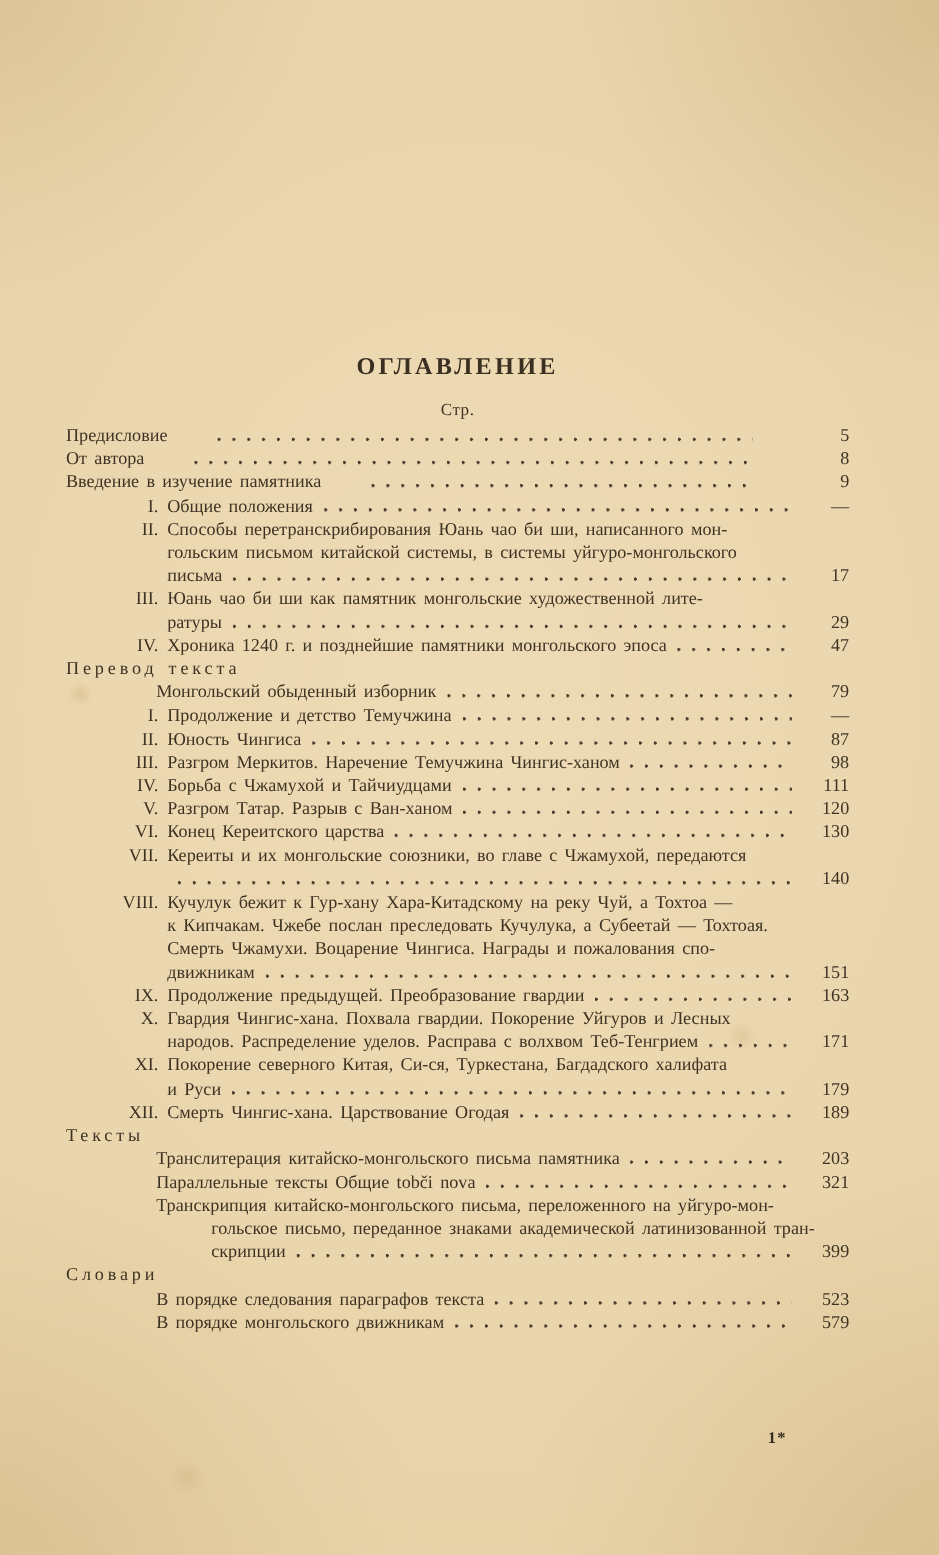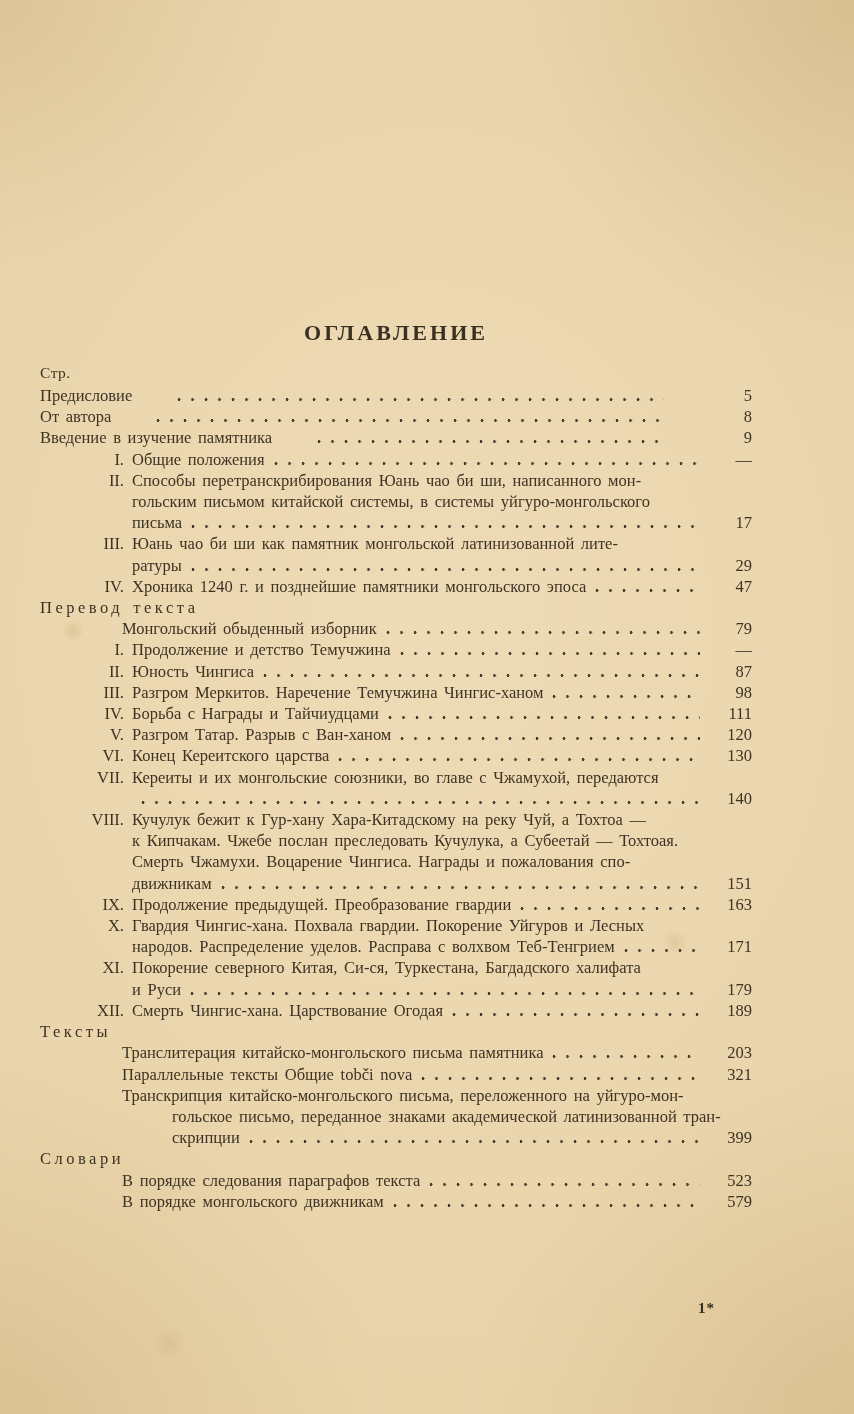--- a/index.html
+++ b/index.html
@@ -17,27 +17,27 @@
       radial-gradient(ellipse 35% 20% at 0% 0%, rgba(150,105,45,0.14), rgba(150,105,45,0) 100%),
       radial-gradient(ellipse 45% 25% at 0% 100%, rgba(150,105,45,0.15), rgba(150,105,45,0) 100%),
       radial-gradient(ellipse 45% 25% at 100% 100%, rgba(150,105,45,0.16), rgba(150,105,45,0) 100%),
       #e8d2a7;
   }
   .stain { position:absolute; border-radius:50%; pointer-events:none; }
   .stain.s1 { left:60px;  top:620px;  width:26px; height:22px; background:radial-gradient(circle, rgba(170,120,55,0.18), rgba(170,120,55,0) 70%); }
   .stain.s2 { left:660px; top:930px;  width:30px; height:24px; background:radial-gradient(circle, rgba(170,120,55,0.15), rgba(170,120,55,0) 70%); }
   .stain.s3 { left:150px; top:1330px; width:40px; height:26px; background:radial-gradient(circle, rgba(170,120,55,0.12), rgba(170,120,55,0) 70%); }
 
-  .content { position:absolute; left:40px; top:320px; width:712px; }
+  .content { position:absolute; left:60px; top:320px; width:712px; }
 
   .title {
     text-align:center; font-size:22px; font-weight:bold;
     letter-spacing:3px; margin:0 0 18px 0; color:#3a3022;
   }
-  .str-header { text-align:left; font-size:15.5px; margin-bottom:3px; letter-spacing:0.5px; }
+  .str-header { text-align:center; font-size:15.5px; margin-bottom:3px; letter-spacing:0.5px; }
 
   .row { display:flex; align-items:baseline; line-height:21.2px; font-size:16.5px; word-spacing:2.5px; }
   .row .num  { flex:none; width:84px; text-align:right; padding-right:8px; }
   .row.top     { padding-left:0;gap:36px; }
   .row.sub     { padding-left:82px; }
   .row.cont    { padding-left:92px; }
   .row.subcont { padding-left:132px; }
   .row.heading { padding-left:0; letter-spacing:3.5px; }
   .row .text { flex:0 1 auto; white-space:nowrap; }
   .leader {
@@ -93,21 +93,21 @@
       <div class="row cont">
         <span class="text">гольским письмом китайской системы, в системы уйгуро-монгольского</span>
       </div>
       <div class="row cont">
         <span class="text">письма</span>
         <span class="leader"></span>
         <span class="page-num">17</span>
       </div>
       <div class="row num">
         <span class="num">III.</span>
-        <span class="text">Юань чао би ши как памятник монгольской латинизованной лите-</span>
+        <span class="text">Юань чао би ши как памятник монгольские художественной лите-</span>
       </div>
       <div class="row cont">
         <span class="text">ратуры</span>
         <span class="leader"></span>
         <span class="page-num">29</span>
       </div>
       <div class="row num">
         <span class="num">IV.</span>
         <span class="text">Хроника 1240 г. и позднейшие памятники монгольского эпоса</span>
         <span class="leader"></span>
@@ -134,21 +134,21 @@
         <span class="page-num">87</span>
       </div>
       <div class="row num">
         <span class="num">III.</span>
         <span class="text">Разгром Меркитов. Наречение Темучжина Чингис-ханом</span>
         <span class="leader"></span>
         <span class="page-num">98</span>
       </div>
       <div class="row num">
         <span class="num">IV.</span>
-        <span class="text">Борьба с Награды и Тайчиудцами</span>
+        <span class="text">Борьба с Чжамухой и Тайчиудцами</span>
         <span class="leader"></span>
         <span class="page-num">111</span>
       </div>
       <div class="row num">
         <span class="num">V.</span>
         <span class="text">Разгром Татар. Разрыв с Ван-ханом</span>
         <span class="leader"></span>
         <span class="page-num">120</span>
       </div>
       <div class="row num">

